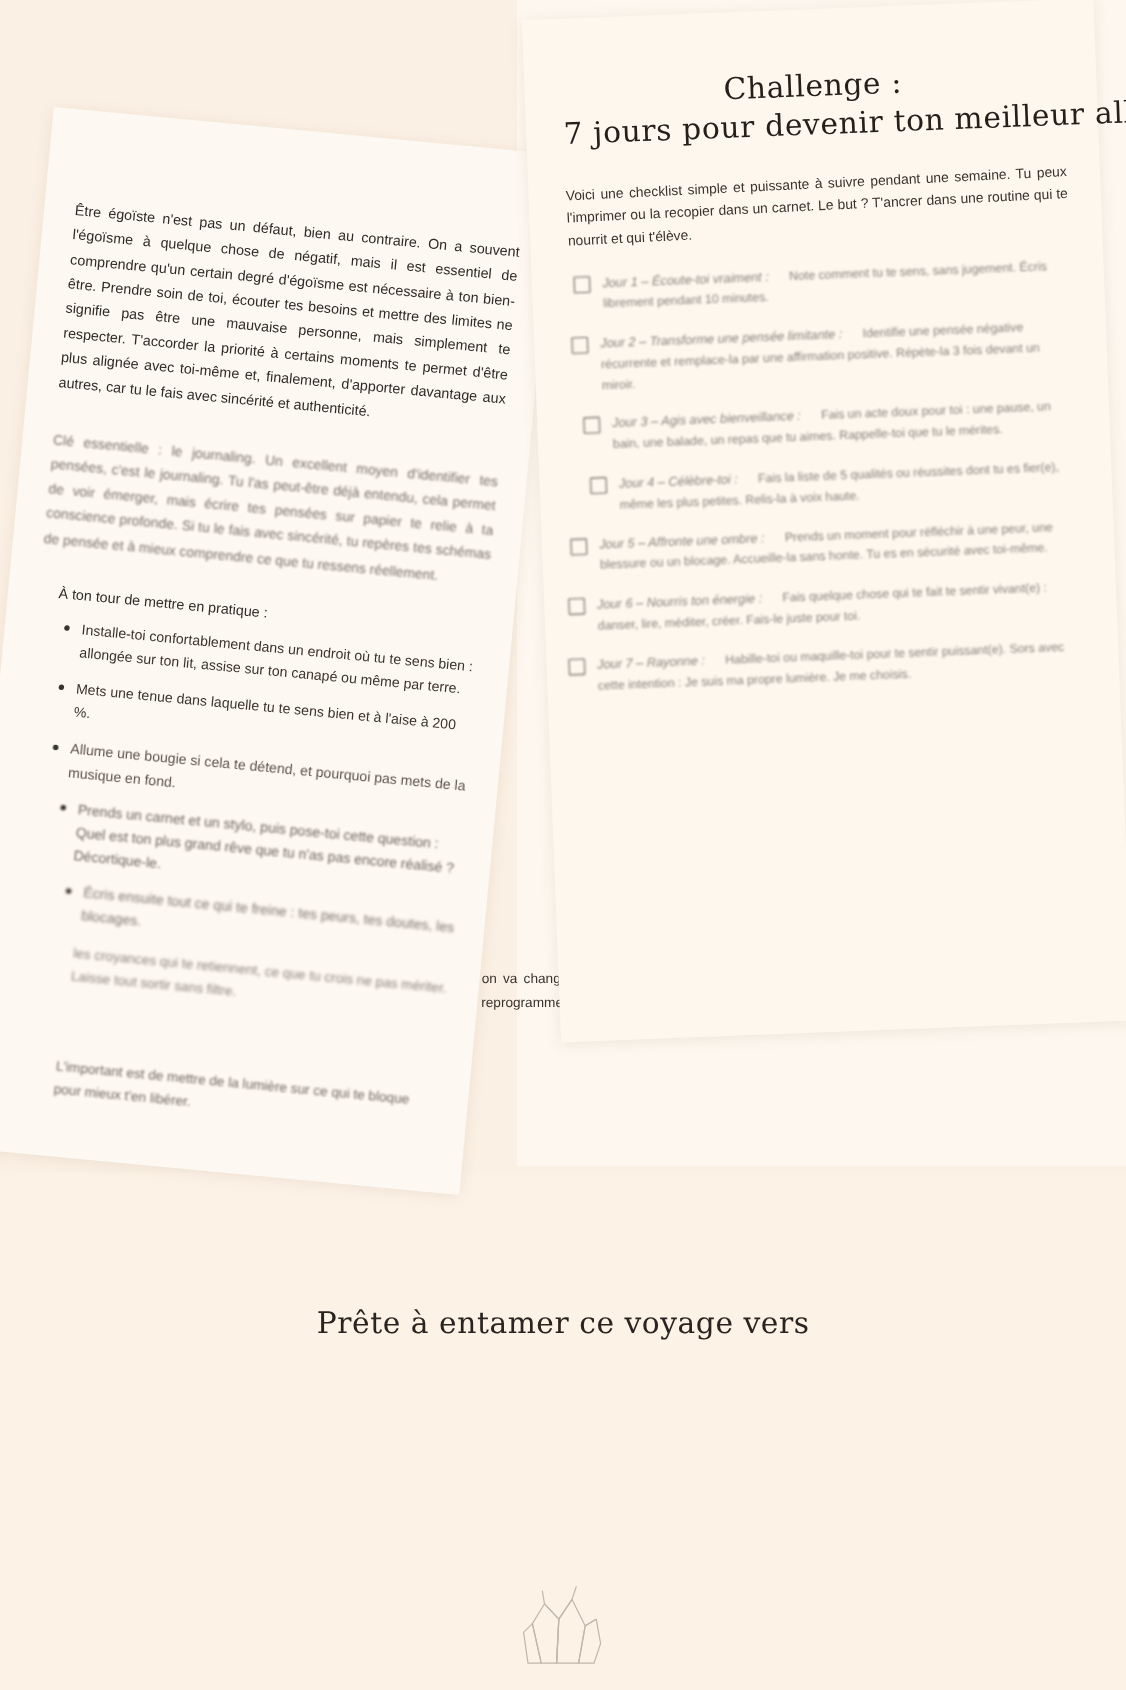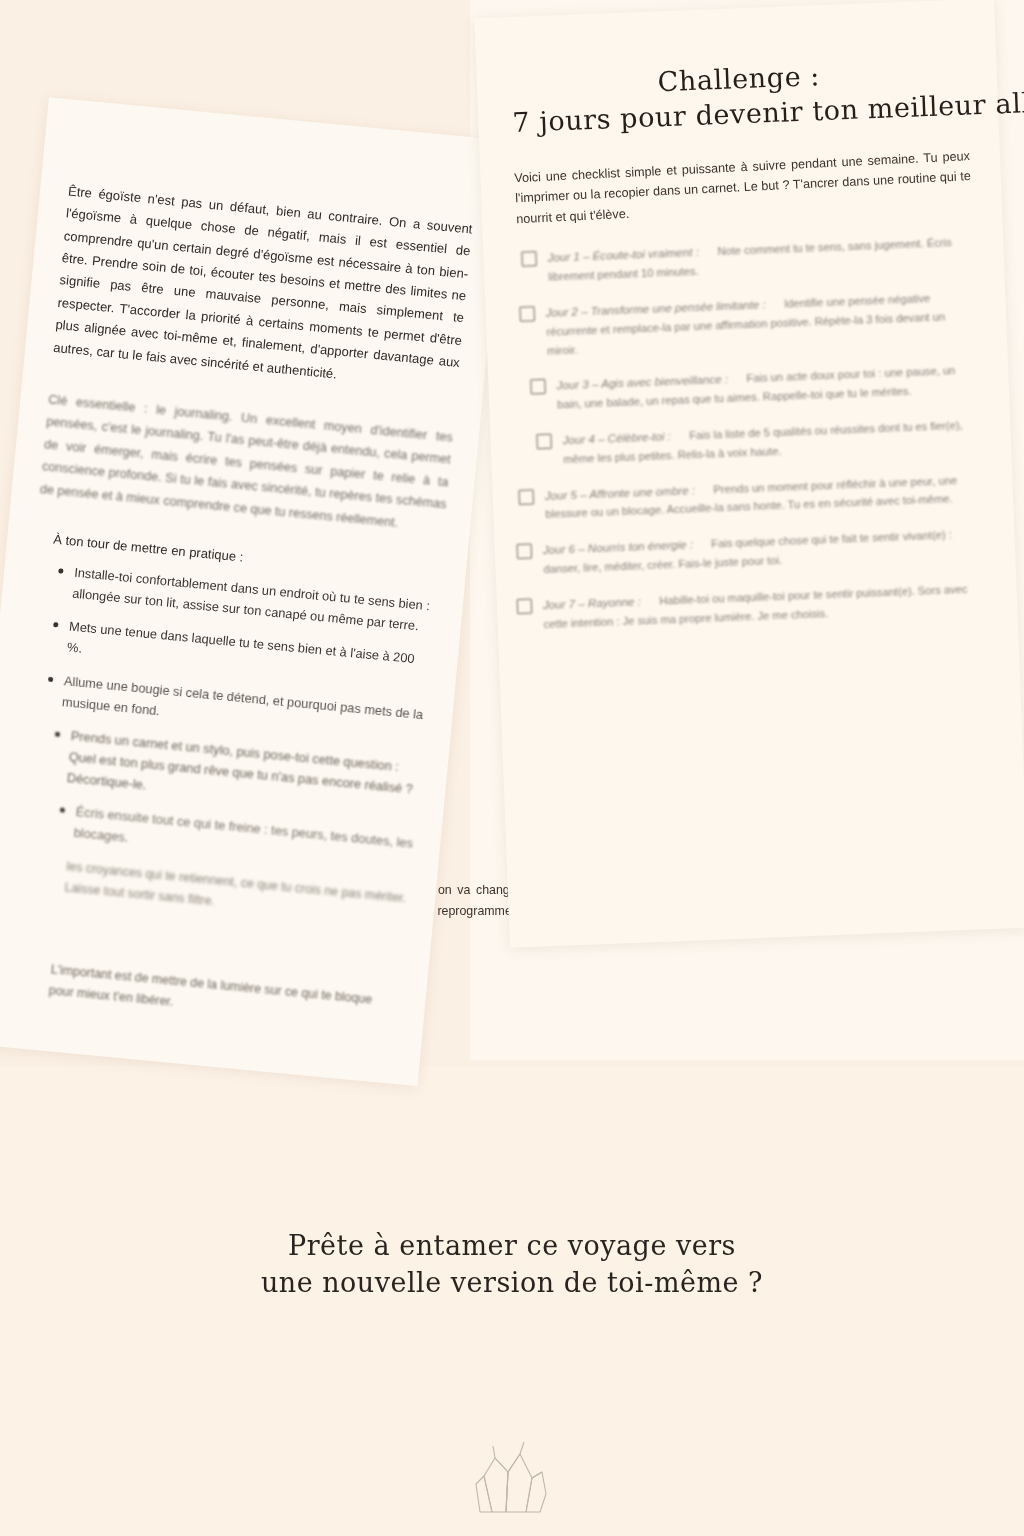--- a/index.html
+++ b/index.html
@@ -199,21 +199,21 @@
     padding-left: 56px;
     font-size: 12.4px;
     line-height: 1.7;
     color: #6e6760;
     filter: blur(0.9px);
   }
 
   
   .final-question {
     position: absolute;
-    left: 0; top: 1228px; width: 1024px;
+    left: 0; top: 1186px; width: 1024px;
     text-align: center;
     font-family: "DejaVu Serif", serif;
     font-size: 27px;
     line-height: 1.36;
     letter-spacing: 0.5px;
     color: #2a2420;
   }
   .final-question span { display: block; }
 
   .crystal {
@@ -306,21 +306,20 @@
           <span class="cl-day">Jour 7 – Rayonne :</span>
           <span class="cl-desc">Habille-toi ou maquille-toi pour te sentir puissant(e). Sors avec cette intention : Je suis ma propre lumière. Je me choisis.</span>
         </span>
       </div>
     </div>
   </div>
 </div>
 
 <div class="final-question">
   <span>Prête à entamer ce voyage vers</span>
-  <span>une nouvelle version de toi-même ?</span>
 </div>
 
 <svg class="crystal" viewBox="0 0 100 82">
   <g fill="none" stroke="#7a6f63" stroke-width="1.1" stroke-linejoin="round">
     <path d="M30 80 L22 44 L33 26 L46 40 L44 80 Z"></path>
     <path d="M44 80 L46 40 L58 22 L70 46 L64 80 Z"></path>
     <path d="M64 80 L70 46 L80 40 L84 62 L78 80 Z"></path>
     <path d="M30 80 L22 44 L14 52 L18 80 Z"></path>
     <path d="M33 26 L46 40 L58 22"></path>
     <path d="M46 40 L44 80"></path>

